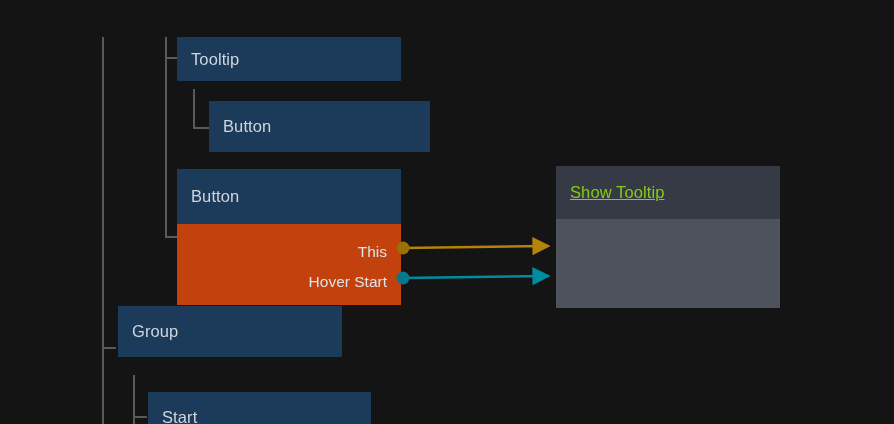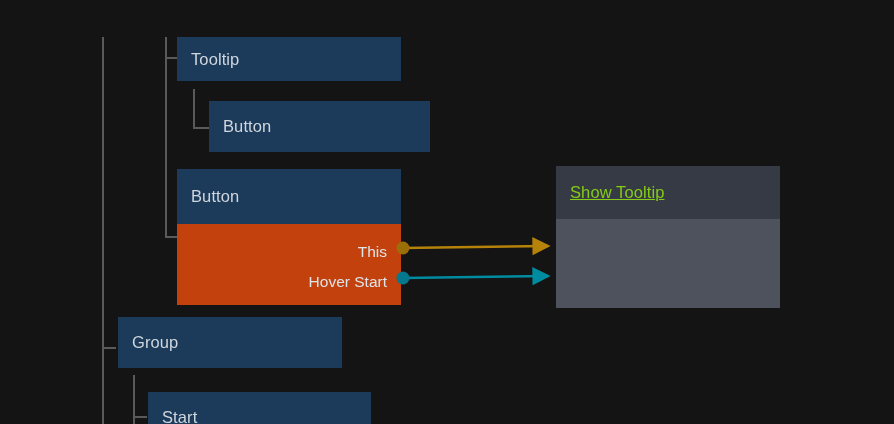--- a/index.html
+++ b/index.html
@@ -142,21 +142,21 @@
       </div>
     </div>
   </div>
 
   <div class="node node-gray" style="left:556px; top:129px; width:224px; height:142px;">
     <div class="node-header" style="height:53px;">Show Tooltip</div>
     <div class="node-body" style="height:89px; padding-top:16px;">
     </div>
   </div>
 
-  <div class="node node-blue" style="left:118px; top:280px; width:224px; height:51px;">
+  <div class="node node-blue" style="left:118px; top:269px; width:224px; height:51px;">
     <div class="node-header" style="height:51px;">Group</div>
   </div>
 
   <div class="node node-blue" style="left:148px; top:355px; width:223px; height:50px;">
     <div class="node-header" style="height:50px;">Start</div>
   </div>
 
   <div class="node node-blue" style="left:148px; top:420px; width:223px; height:50px;">
     <div class="node-header" style="height:50px;"></div>
   </div>

